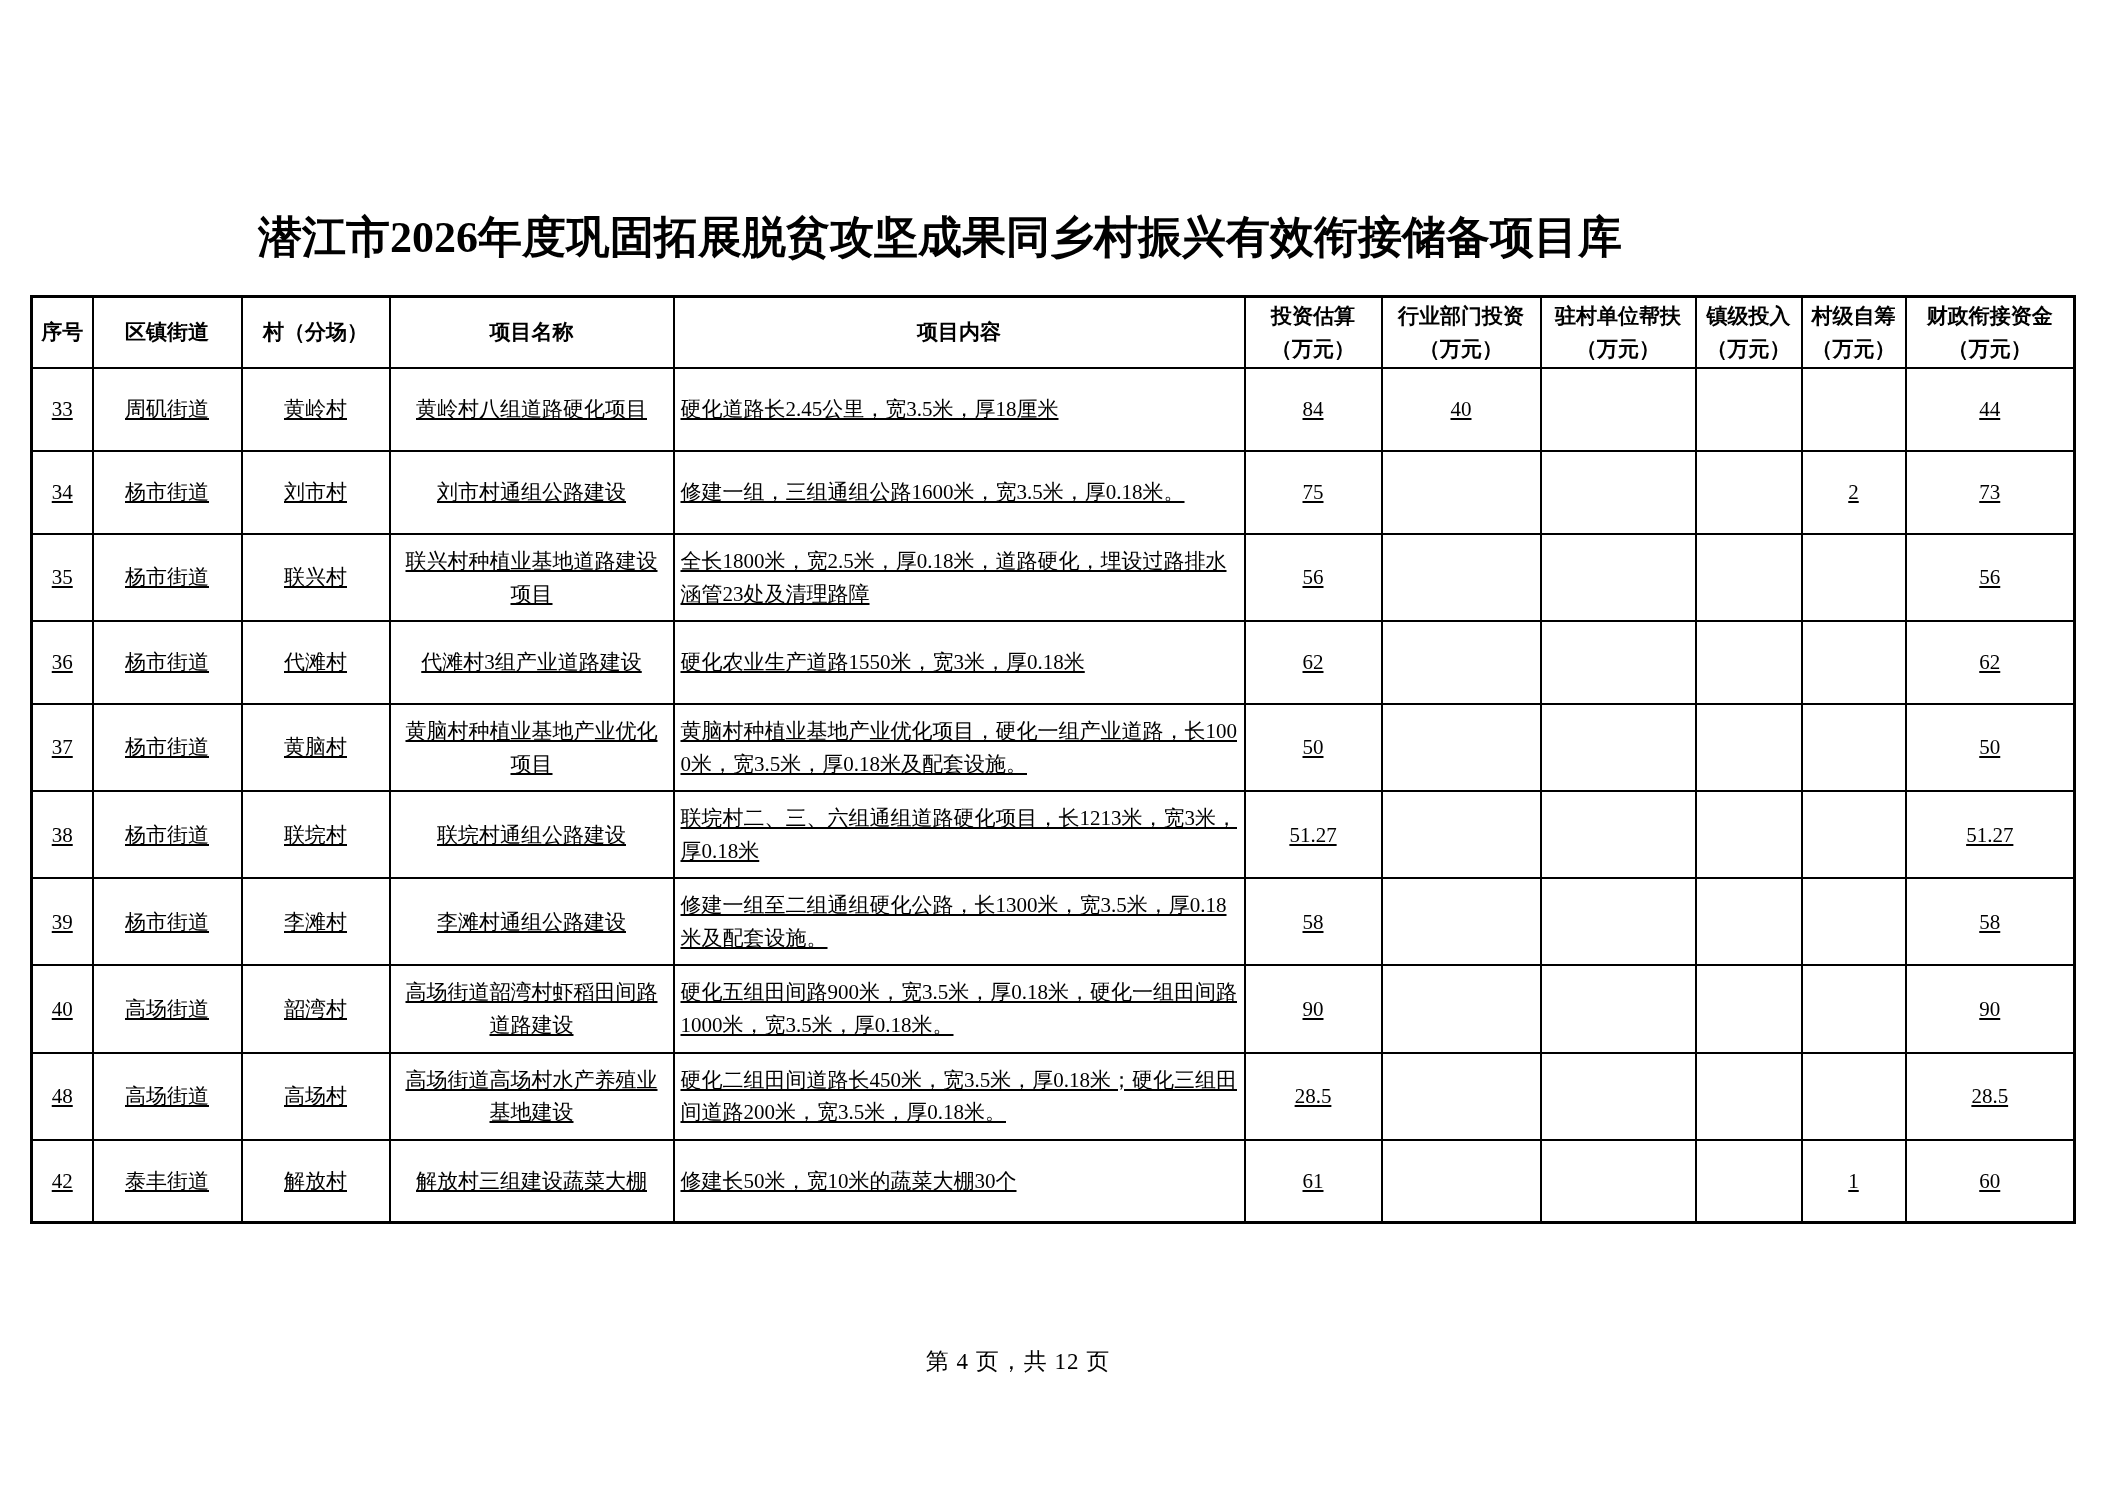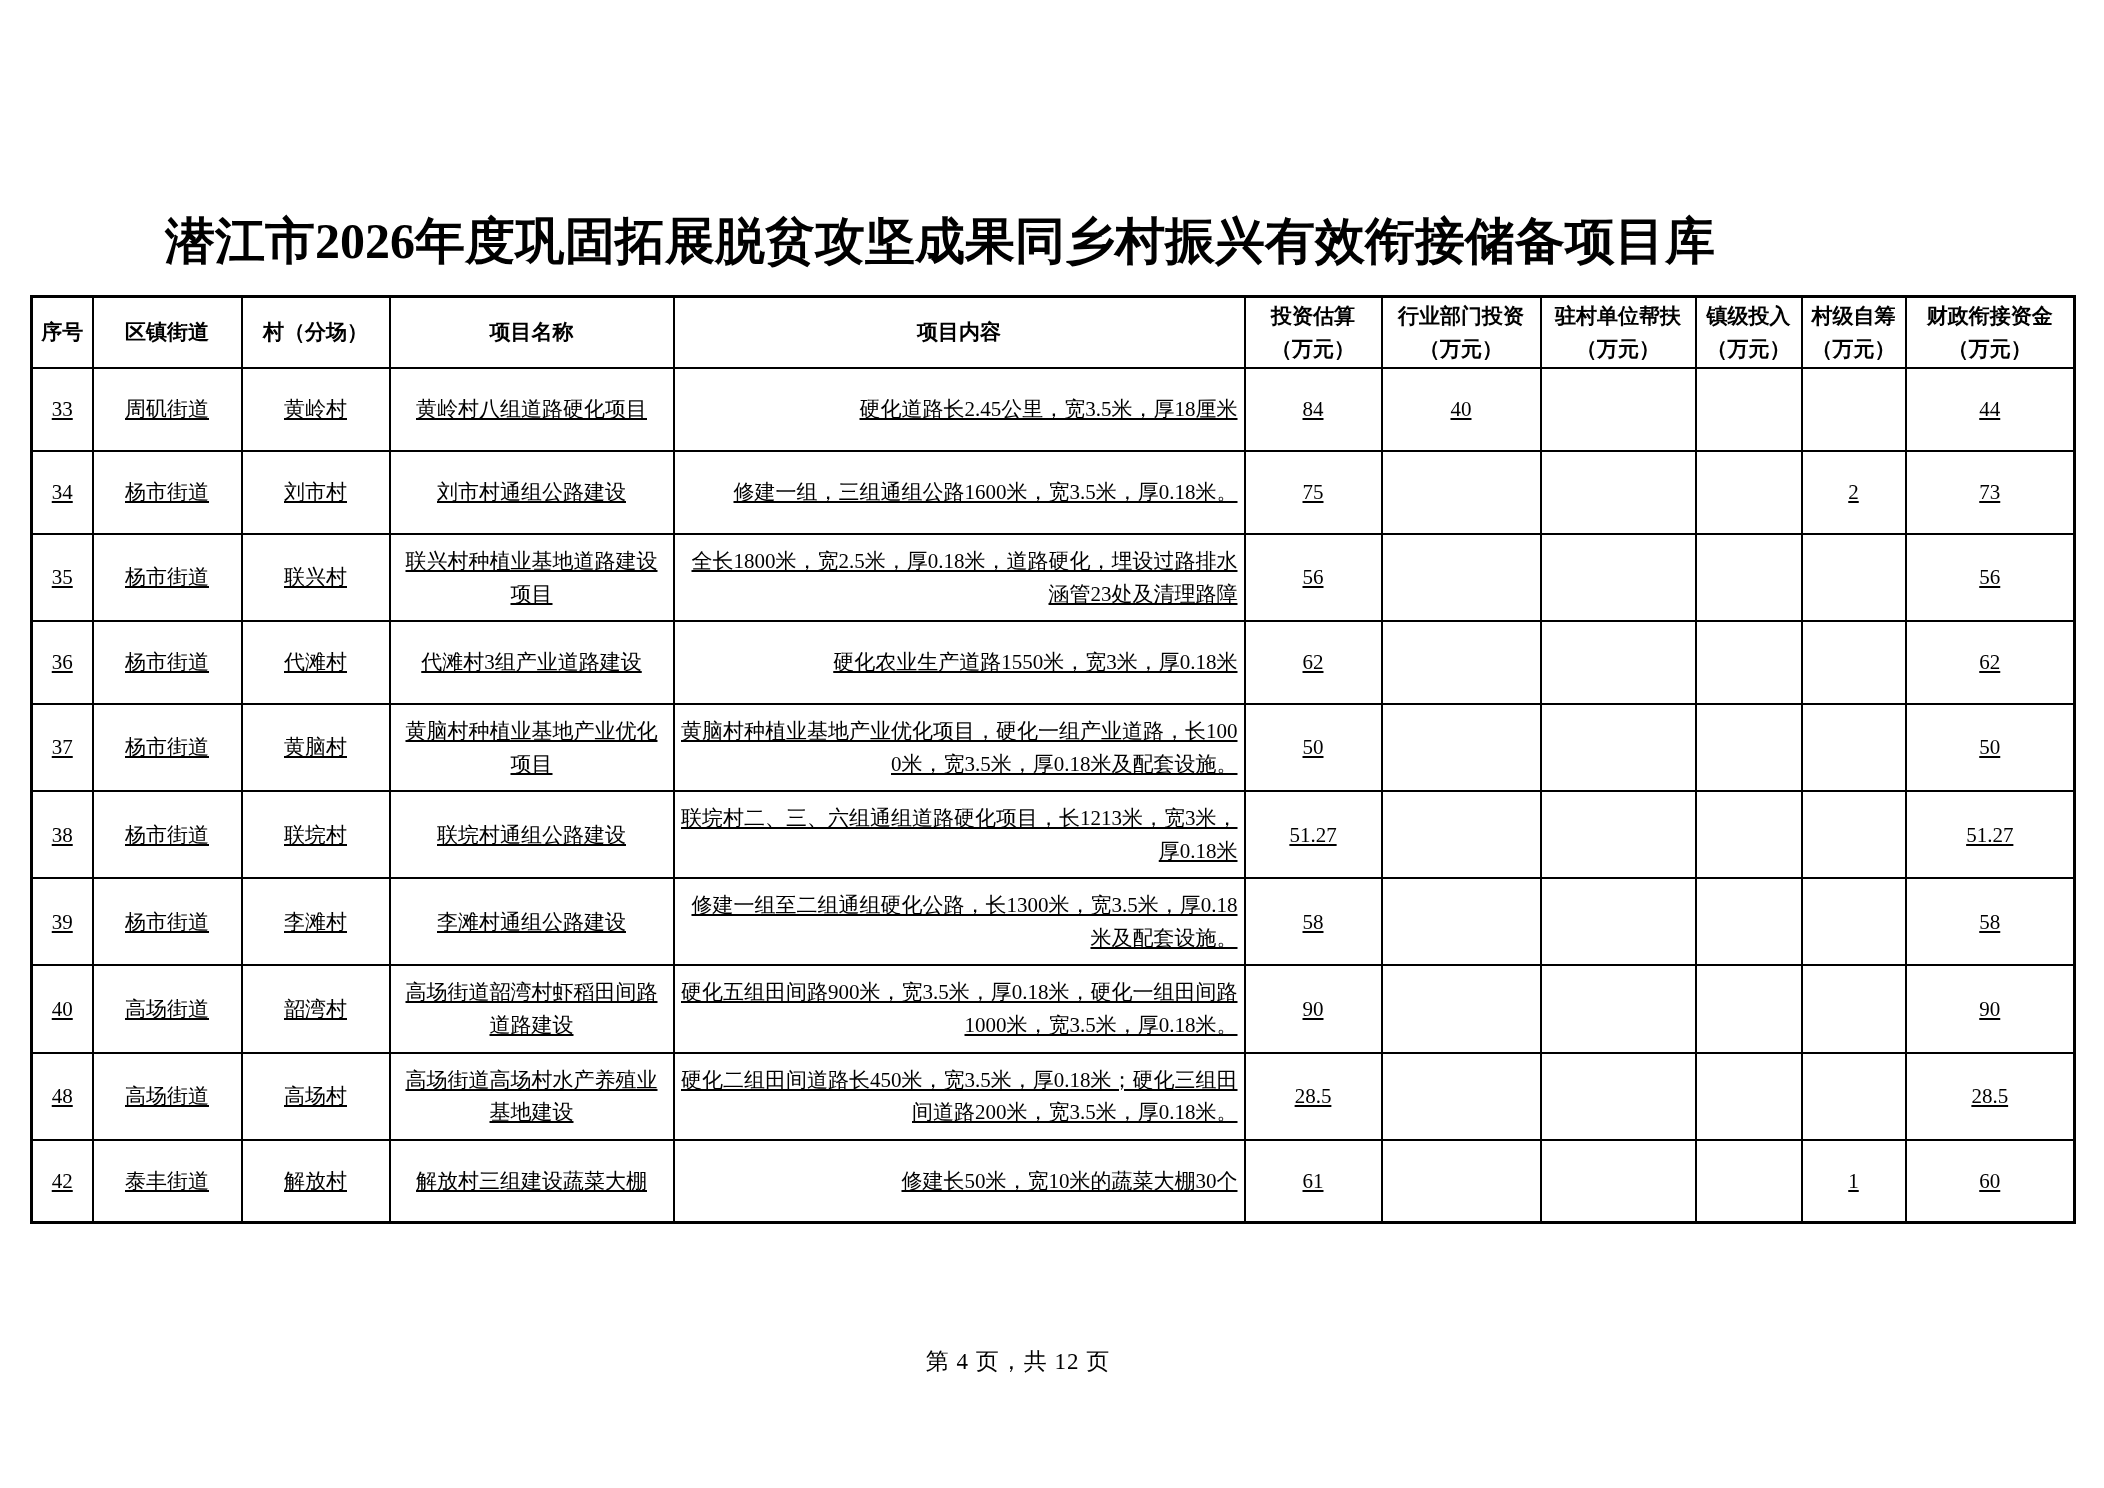--- a/index.html
+++ b/index.html
@@ -19,21 +19,21 @@
     width: 2104px;
     height: 1488px;
     background: #ffffff;
   }
   .title {
     position: absolute;
     top: 208px;
     left: 0;
     width: 1880px;           
     text-align: center;
-    font-size: 50px;
+    font-size: 44px;
     font-weight: bold;
     letter-spacing: 0px;
     margin: 0;
     white-space: nowrap;
   }
   table.grid {
     position: absolute;
     top: 295px;
     left: 30px;
     width: 2043px;
@@ -53,21 +53,21 @@
   }
   table.grid thead tr { height: 62px; }
   table.grid tbody tr { height: 83px; text-decoration: underline; }
   table.grid th {
     font-weight: bold;
     white-space: pre-line;   
     padding: 2px 2px;
   }
   
   table.grid td:nth-child(5) {
-    text-align: right;
+    text-align: left;
     padding: 10px 6px;
   }
   .footer {
     position: absolute;
     top: 1346px;
     left: 0;
     width: 2036px;
     text-align: center;
     font-size: 23px;
     letter-spacing: 1px;

